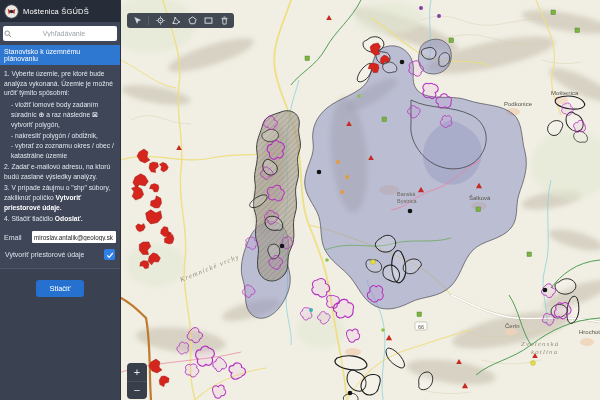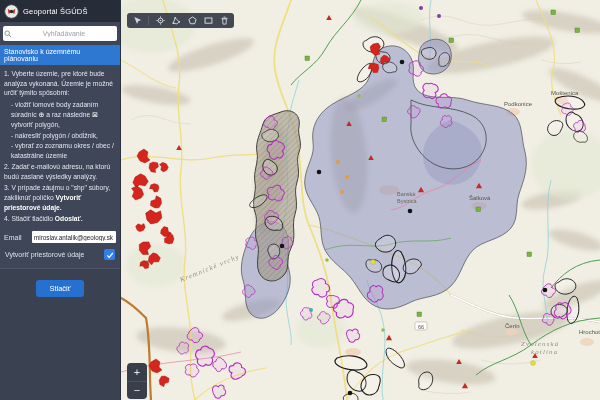--- a/index.html
+++ b/index.html
@@ -46,21 +46,21 @@
 <div class="app">
 
   <aside class="sidebar">
     <div class="sb-header">
       <svg class="logo" viewBox="0 0 16 16">
         <circle cx="8" cy="8" r="7.3" fill="#ece9e2" stroke="#434a58" stroke-width="1"></circle>
         <path d="M4,5 L8,8 L5,11 Z" fill="#c22b24"></path>
         <path d="M12,5 L8,8 L11,11 Z" fill="#c22b24"></path>
         <circle cx="8" cy="8" r="1.8" fill="#202a36"></circle>
       </svg>
-      <span class="sb-title">Geoportál ŠGÚDŠ</span>
+      <span class="sb-title">Moštenica ŠGÚDŠ</span>
     </div>
 
     <div class="search-row">
       <svg width="8" height="8" viewBox="0 0 10 10">
         <circle cx="4" cy="4" r="2.8" fill="none" stroke="#8a8f96" stroke-width="1.2"></circle>
         <line x1="6.2" y1="6.2" x2="9" y2="9" stroke="#8a8f96" stroke-width="1.2"></line>
       </svg>
       <input class="search-input" placeholder="Vyhľadávanie" style="">
     </div>
 

